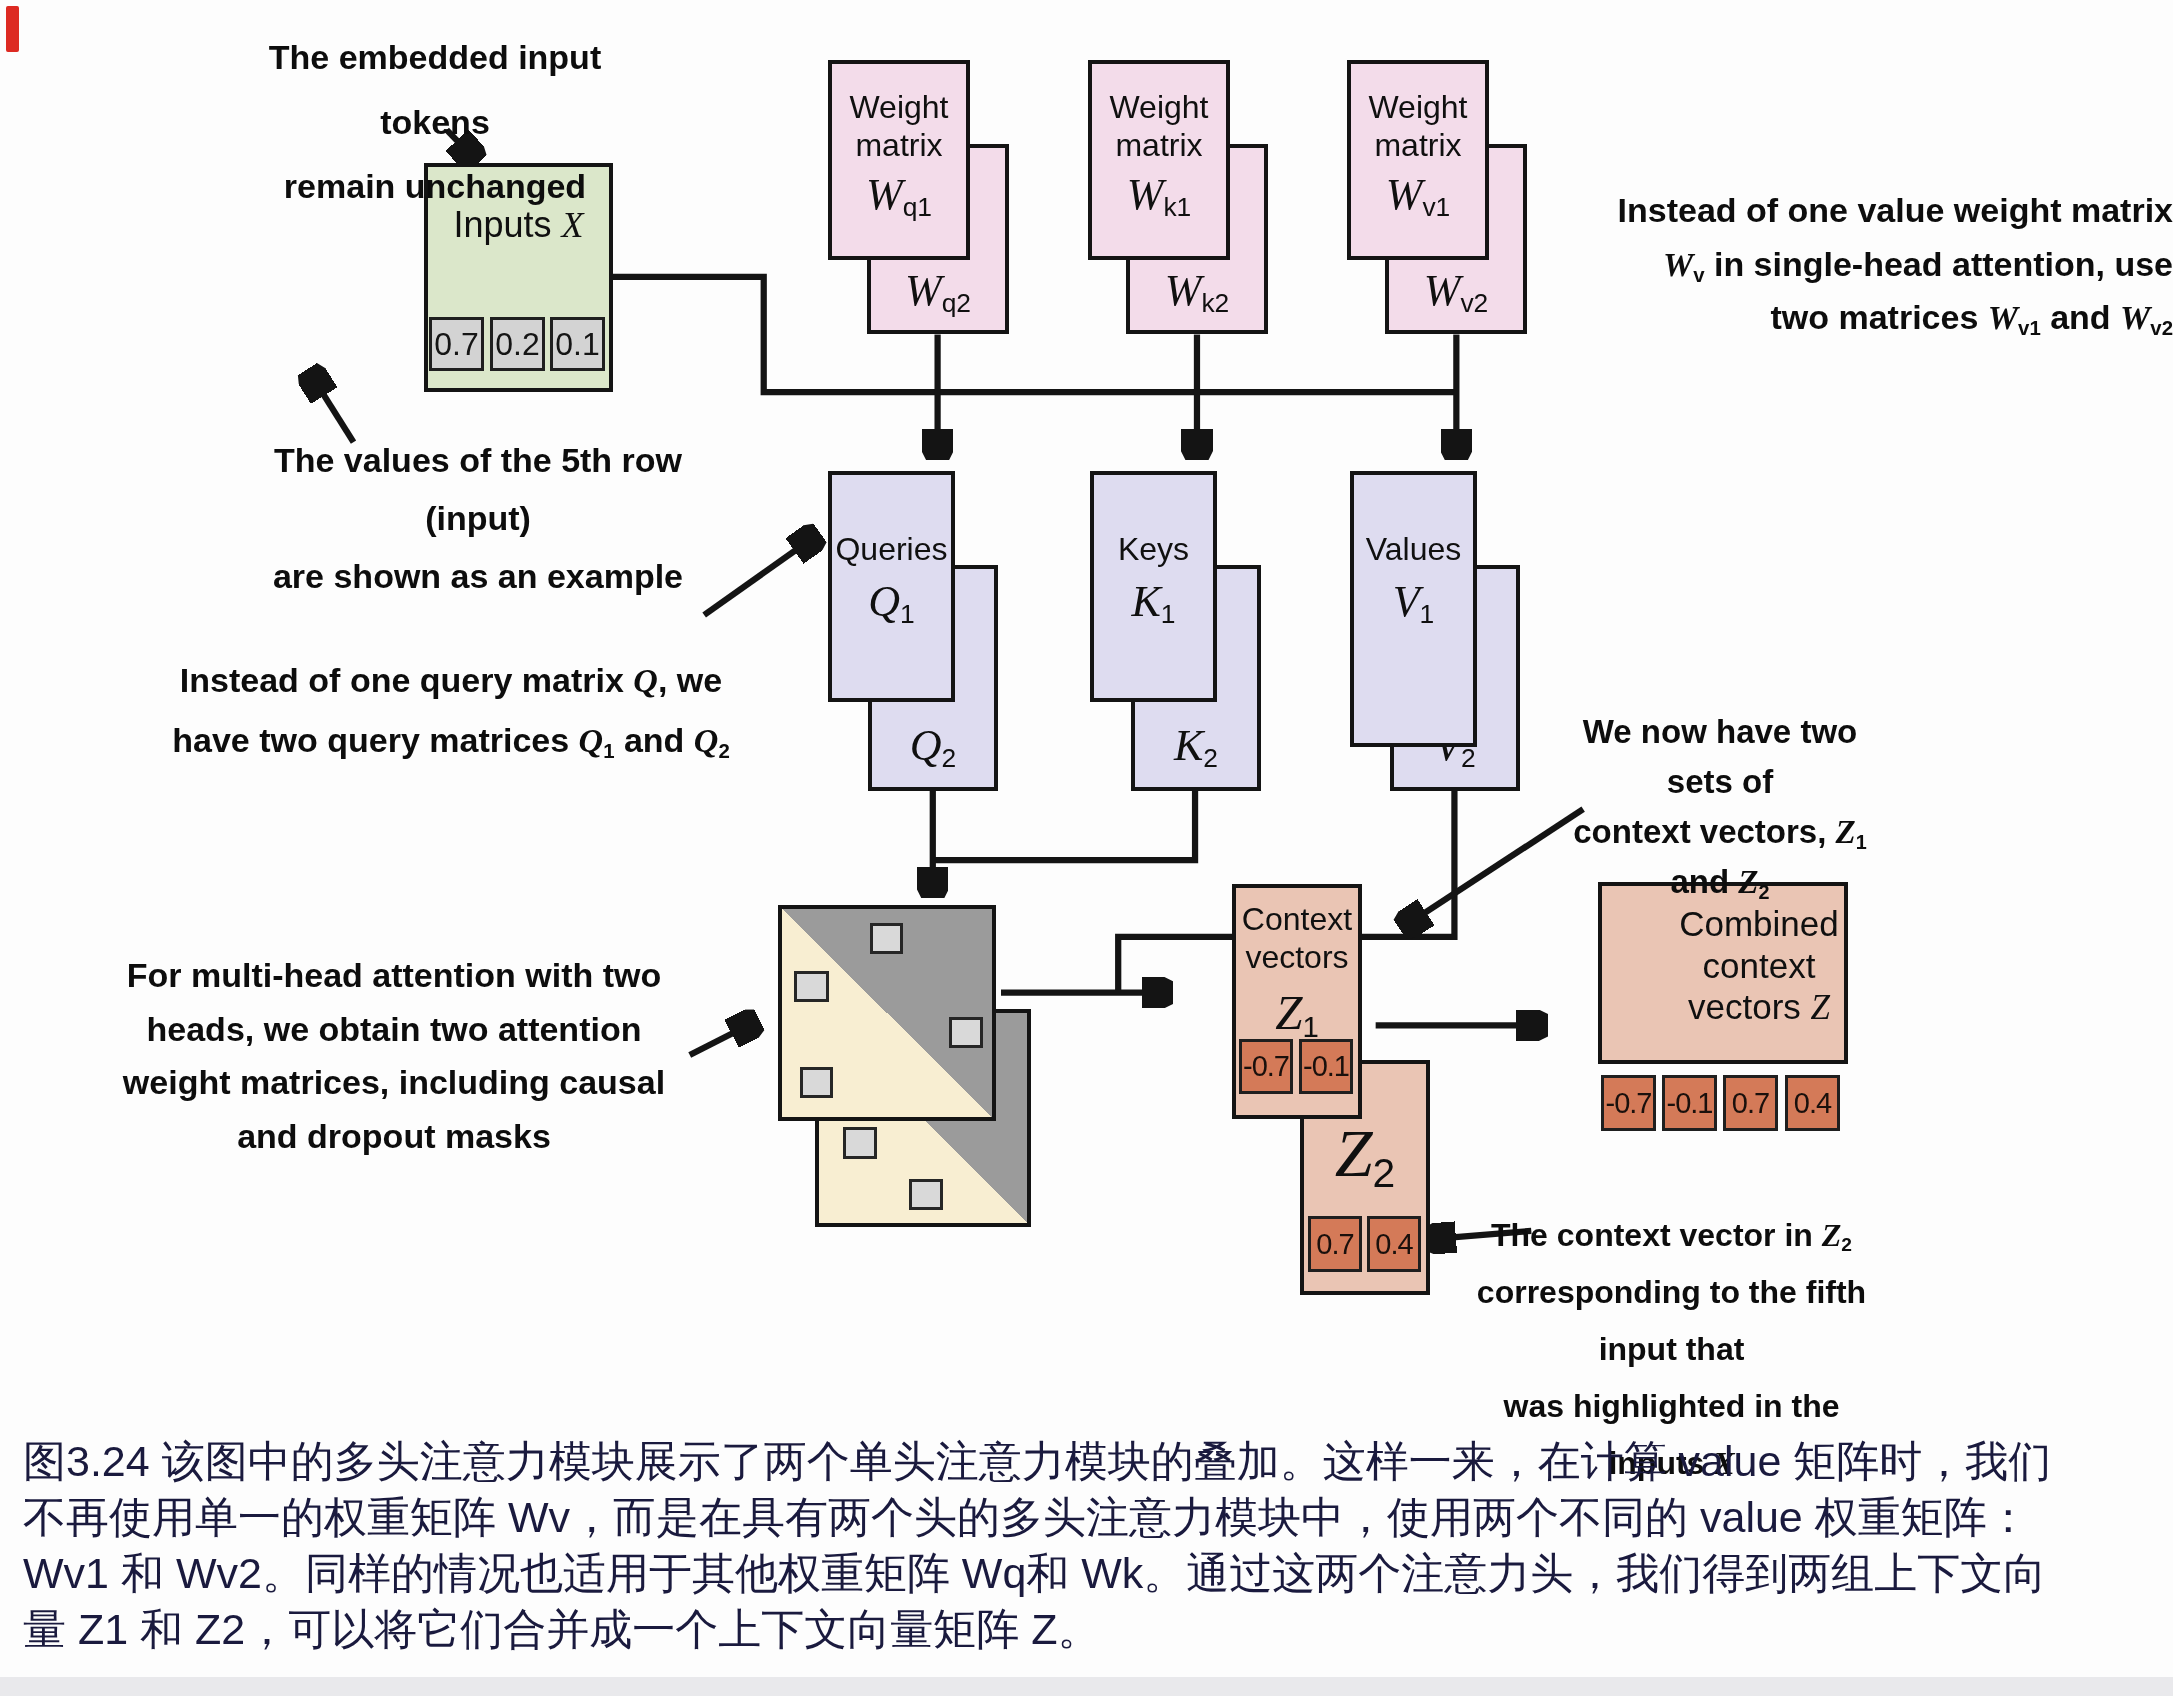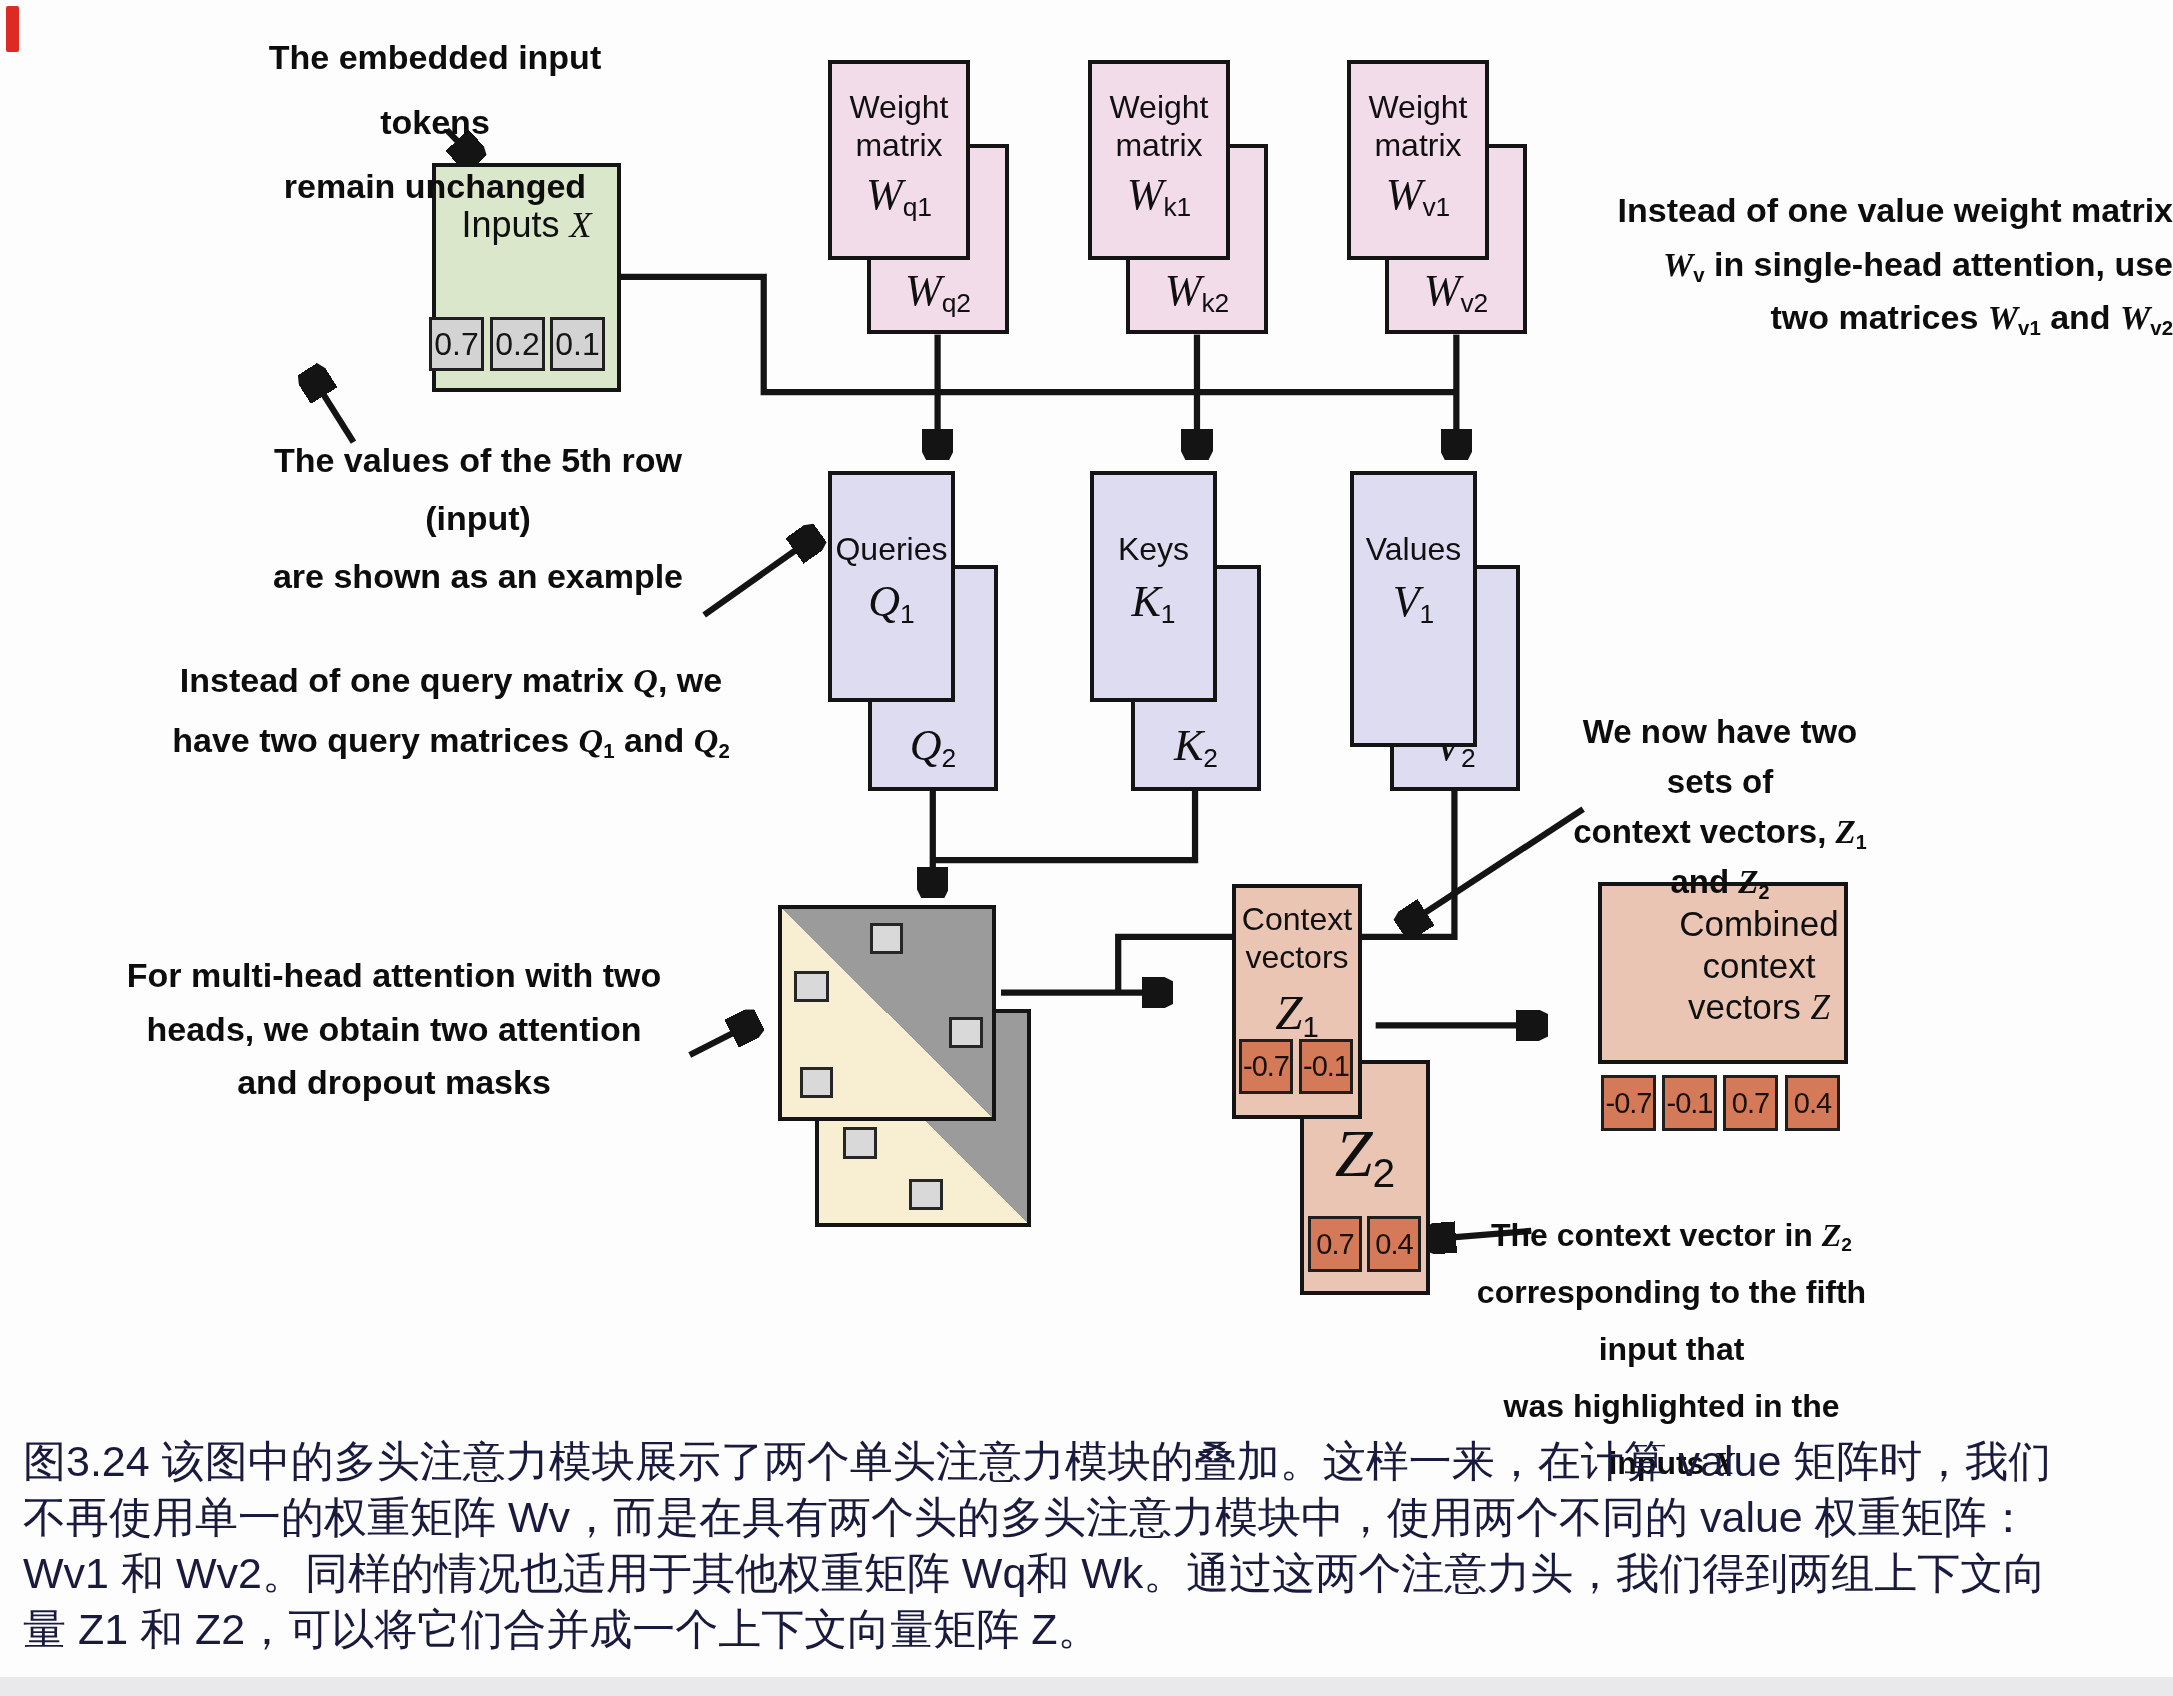--- a/index.html
+++ b/index.html
@@ -11,21 +11,21 @@
   html,body{width:2173px; height:1697px;}
   body{
     position:relative; background:var(--paper);
     font-family:"Liberation Sans", sans-serif; color:#111;
     overflow:hidden;
   }
   svg.wires{position:absolute; left:0; top:0; z-index:1;}
   svg.wires path{fill:none; stroke:var(--ink); stroke-width:6.5; stroke-linejoin:miter;}
   .box{position:absolute; border:4.8px solid var(--ink);}
   .back{z-index:2;} .front{z-index:3;} .topmost{z-index:4;}
-  .green{background:var(--green);margin-left:8px;} .pink{background:var(--pink);}
+  .green{background:var(--green);} .pink{background:var(--pink);}
   .lav{background:var(--lavender);} .sal{background:var(--salmon);}
   .attn{background:linear-gradient(to top right, var(--cream) 50%, var(--gray) 50%);}
   .cell{position:absolute; background:var(--cellGray); border:3.8px solid #1f1f1f;
         display:flex; align-items:center; justify-content:center;
         font-size:32px; color:#151515; z-index:5;}
   .cell.dark{background:var(--cellDark); font-size:29px; letter-spacing:-1px; color:#1a100c;}
   .sq{position:absolute; background:#d9d9d9; border:3.8px solid #262626; z-index:5;}
   .ann{position:absolute; text-align:center; font-weight:bold; font-size:34px;
        line-height:1.62; color:#0d0d0d; z-index:6;}
   .boxlabel{position:absolute; width:100%; text-align:center; font-size:32px;
@@ -156,20 +156,21 @@
 </div>
 
 <div class="ann" style="left:134px; top:651px; width:634px; line-height:1.75;">
   <div>Instead of one query matrix <span class="mv">Q</span>, we</div>
   <div>have two query matrices <span class="mv">Q</span><sub>1</sub> and <span class="mv">Q</span><sub>2</sub></div>
 </div>
 
 <div class="ann" style="left:106px; top:949px; width:576px; line-height:1.58;">
   <div>For multi-head attention with two</div>
   <div>heads, we obtain two attention</div>
+  <div>weight matrices, including causal</div>
   <div>and dropout masks</div>
 </div>
 
 <div class="box attn back" style="left:815px; top:1009px; width:216px; height:218px;"></div>
 <div class="sq" style="left:843px; top:1127px; width:34px; height:32px;"></div>
 <div class="sq" style="left:909px; top:1179px; width:34px; height:31px;"></div>
 <div class="box attn front" style="left:778px; top:905px; width:218px; height:216px;"></div>
 <div class="sq" style="left:870px; top:923px; width:33px; height:31px;"></div>
 <div class="sq" style="left:794px; top:971px; width:35px; height:31px;"></div>
 <div class="sq" style="left:949px; top:1017px; width:34px; height:31px;"></div>

